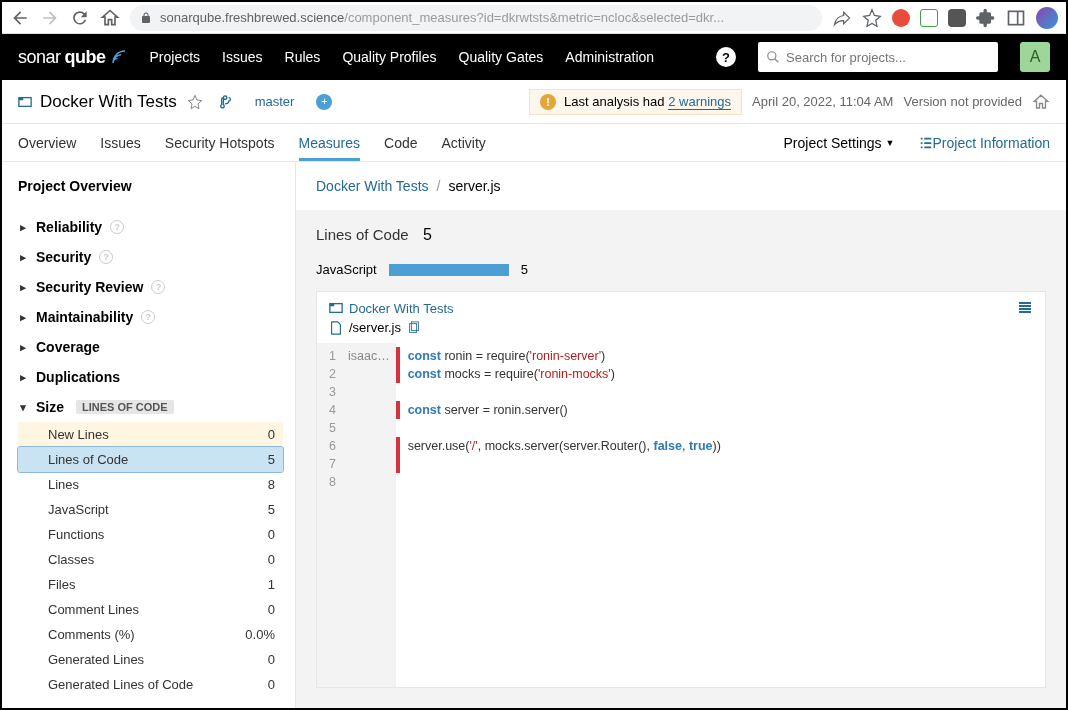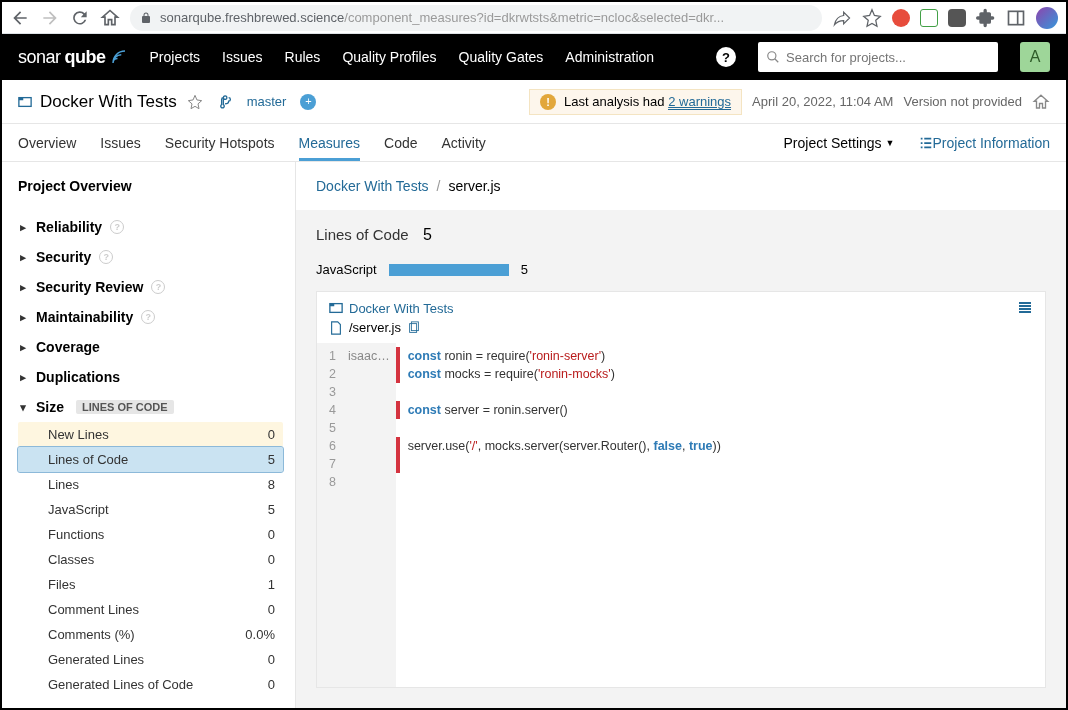--- a/index.html
+++ b/index.html
@@ -22,26 +22,26 @@
 .logo b { font-weight: 600; }
 .topnav-item { color: #fff; font-size: 14px; cursor: pointer; }
 .topnav-spacer { flex: 1; }
 .help-icon { width: 20px; height: 20px; border-radius: 50%; background:#fff; color:#000; display:flex;align-items:center;justify-content:center;font-size:13px;font-weight:bold;}
 .search-box { background: #fff; height: 30px; width: 240px; display: flex; align-items: center; padding: 0 8px; gap: 6px; color: #888; font-size: 13px; border-radius: 2px; }
 .user-badge { width: 30px; height: 30px; background: #9ed699; color: #2e5c29; display: flex; align-items: center; justify-content: center; border-radius: 3px; font-weight: 500; }
 
 
 .proj-header { height: 44px; display: flex; align-items: center; padding: 0 16px; gap: 10px; border-bottom: 1px solid #e6e6e6; font-size: 14px; }
 .proj-title { font-size: 17px; font-weight: 500; display:flex; align-items:center; gap:8px;}
-.branch { color: #236a97; display: flex; align-items: center; gap: 14px; margin-left: 6px; font-size: 13px; text-align: center;}
+.branch { color: #236a97; display: flex; align-items: center; gap: 22px; margin-left: 6px; font-size: 13px; text-align: center;}
 .add-circle { width:16px;height:16px;border-radius:50%;background:#4b9fd5;color:#fff;display:flex;align-items:center;justify-content:center;font-size:11px;line-height:1;}
 .proj-header-spacer { flex: 1; }
 .warning-box { background: #fdf6ec; border: 1px solid #f4e4c2; padding: 4px 10px; display:flex;align-items:center;gap:8px; font-size:13px;}
 .warn-icon { width:16px;height:16px;border-radius:50%;background:#e2a73b;color:#fff;display:flex;align-items:center;justify-content:center;font-size:11px;font-weight:bold;}
-.warn-link { color: #236a97; border-bottom: 1px solid #236a97; text-decoration: underline; }
+.warn-link { color: #236a97; border-bottom: 1px solid #236a97; }
 .meta-text { color: #666; font-size: 13px; }
 .home-link-icon { color: #888; }
 
 
 .tabs { height: 38px; display: flex; align-items: center; padding: 0 16px; gap: 24px; border-bottom: 1px solid #e6e6e6; font-size: 14px; }
 .tab { color: #333; cursor: pointer; padding: 10px 0; }
 .tab.active { color: #236a97; border-bottom: 3px solid #4b9fd5; margin-bottom: -1px; padding-bottom: 7px; }
 .tabs-spacer { flex: 1; }
 .proj-settings { display:flex;align-items:center;gap:4px; cursor:pointer;}
 .proj-info-link { color: #236a97; display:flex;align-items:center;cursor:pointer;}

